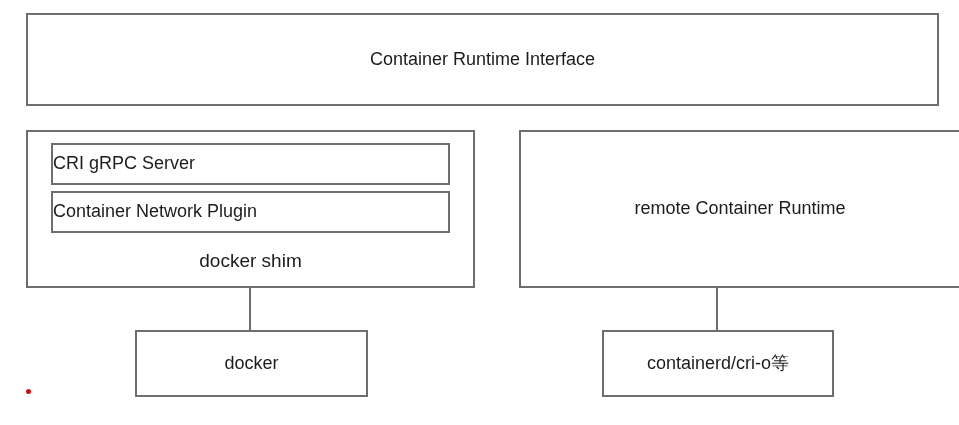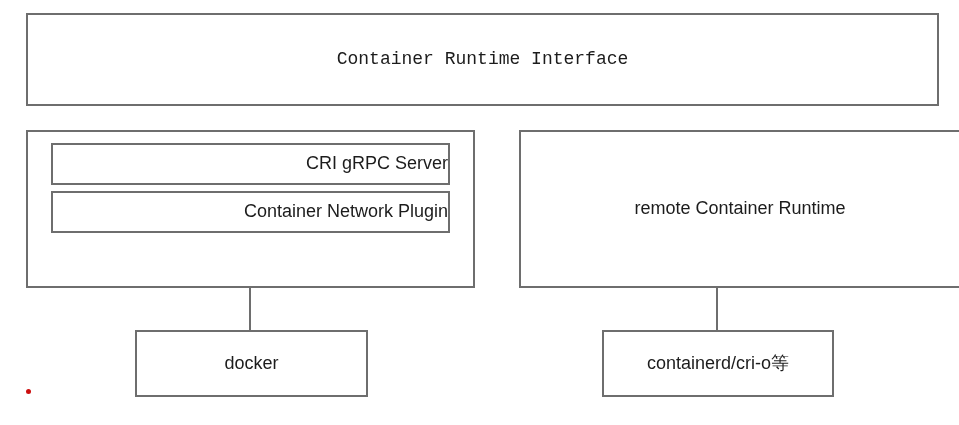--- a/index.html
+++ b/index.html
@@ -24,39 +24,39 @@
     display: flex;
     align-items: center;
     justify-content: center;
     font-size: 18px;
     line-height: 1.2;
     text-align: center;
   }
   
   .box-cri {
     left: 26px; top: 13px;
-    width: 913px; height: 93px; font-family: Liberation Mono, monospace;
+    width: 913px; height: 93px;
   }
   
   .box-dockershim {
     left: 26px; top: 130px;
     width: 449px; height: 158px;
     display: block;
   }
   .inner-box {
     position: absolute;
     border: 2px solid #6e6e6e;
     background: #ffffff;
     box-sizing: border-box;
     left: 23px;
     width: 399px;
     height: 42px;
     display: flex;
     align-items: center;
-    justify-content: flex-end;
+    justify-content: flex-start;
     font-size: 18px;
     text-align: center;
   }
   .inner-box.first  { top: 11px; }
   .inner-box.second { top: 59px; }
   .dockershim-label {
     position: absolute;
     left: 0; right: 0;
     top: 118px;
     text-align: center;
@@ -104,20 +104,21 @@
     <span>Container Runtime Interface</span>
   </div>
 
   <div class="box box-dockershim">
     <div class="inner-box first">
       <span>CRI gRPC Server</span>
     </div>
     <div class="inner-box second">
       <span>Container Network Plugin</span>
     </div>
+    <div class="dockershim-label">docker shim</div>
   </div>
 
   <div class="box box-remote">
     <span>remote Container Runtime</span>
   </div>
 
   <div class="connector left"></div>
   <div class="connector right"></div>
 
   <div class="box box-containerd">

